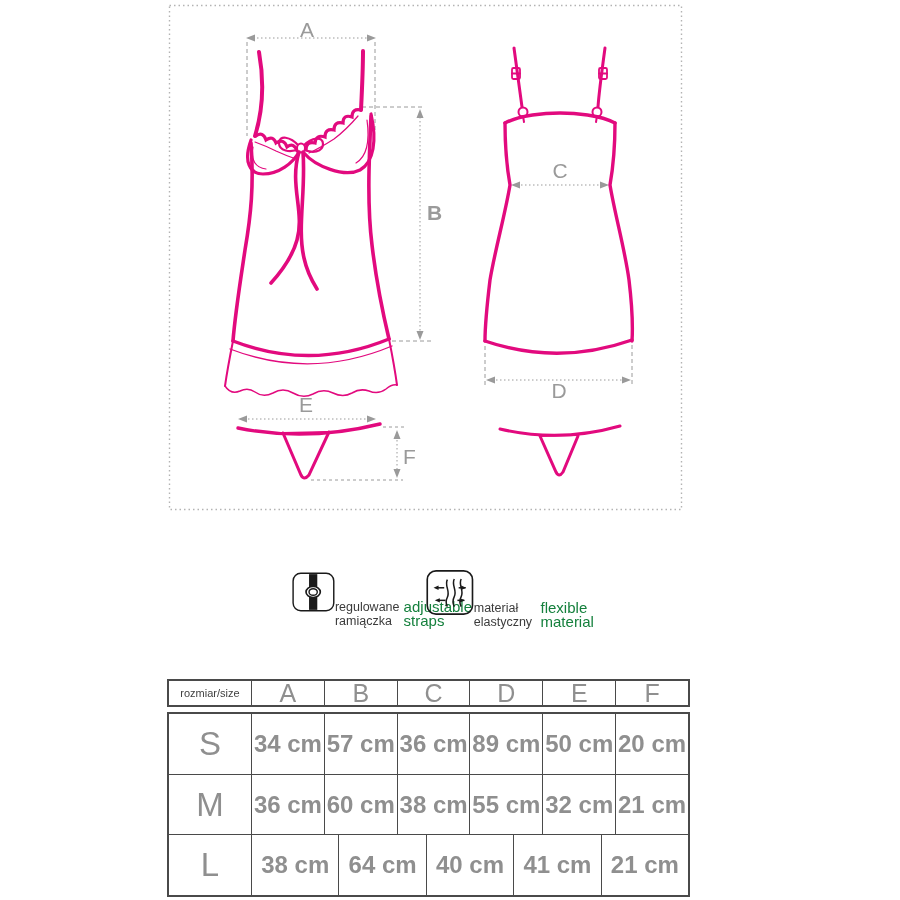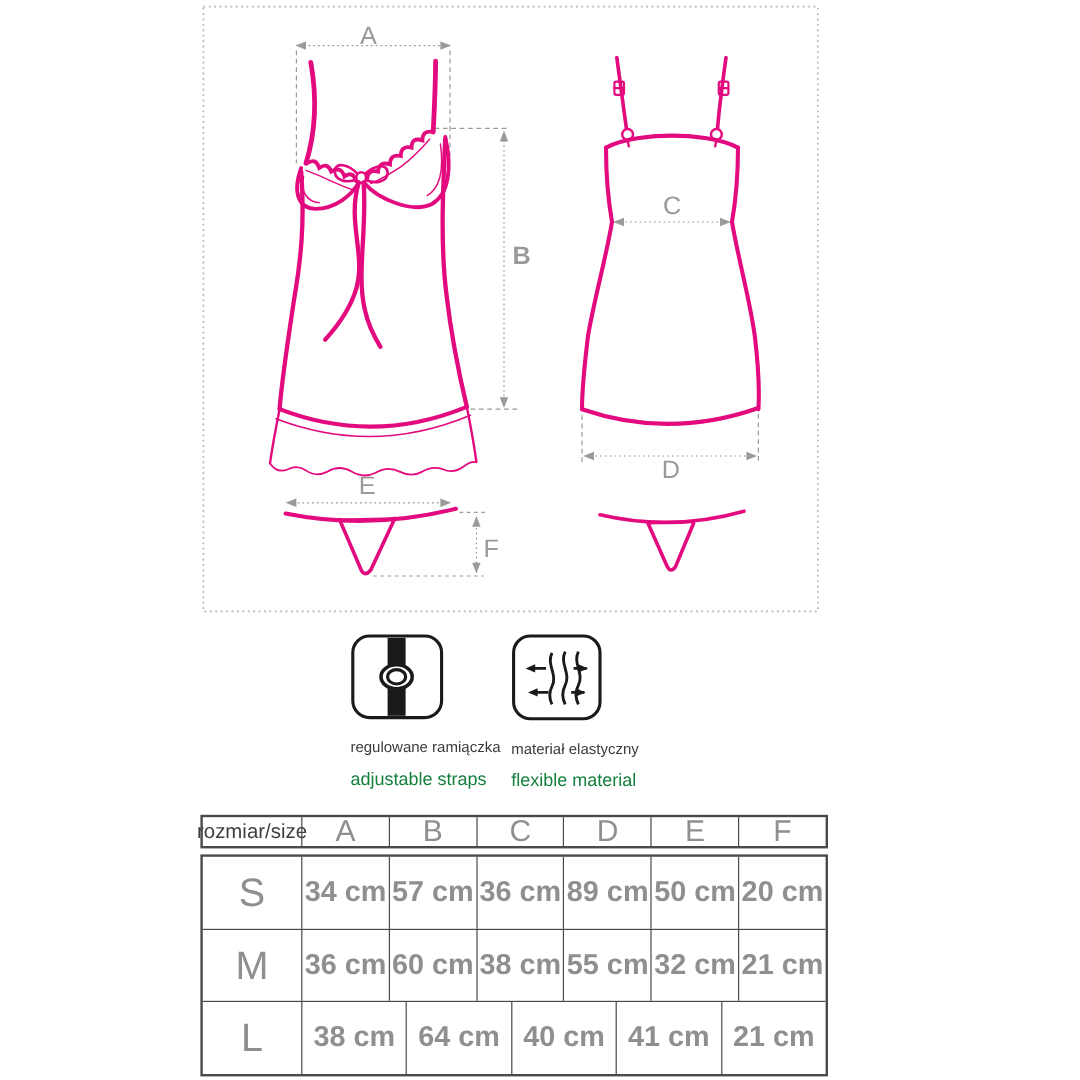--- a/index.html
+++ b/index.html
@@ -5,40 +5,40 @@
   html,body{margin:0;padding:0;}
   body{
     width:900px;height:900px;background:#ffffff;position:relative;overflow:hidden;
     font-family:"Liberation Sans", sans-serif;
   }
   .stage{position:absolute;inset:0;width:900px;height:900px;}
   svg text{font-family:"Liberation Sans", sans-serif;}
 
   
   .feature{
-    position:absolute;top:528px;width:180px;display:flex;flex-direction:column;align-items:flex-start;
+    position:absolute;top:556px;width:180px;display:flex;flex-direction:row;align-items:flex-end;
   }
   .feature .cap1{margin:16px 0 0 0;font-size:12.5px;color:#3b3b3b;line-height:14px;}
   .feature .cap2{margin:13px 0 0 0;font-size:15px;color:#15803d;line-height:14px;}
   #feature-straps{left:292px;}
   #feature-flex{left:426px;}
 
   
   .tbl-head,.tbl-body{
     position:absolute;left:167px;width:523px;box-sizing:border-box;
     border:2px solid #4a4a4a;display:flex;background:#fff;
   }
   .tbl-head{top:679px;height:28px;}
   .tbl-body{top:712px;height:185px;flex-direction:column;}
   .tbl-head .cell,.tbl-body .cell{
     display:flex;align-items:center;justify-content:center;box-sizing:border-box;
     border-right:1px solid #4a4a4a;color:#8f8f8f;
   }
   .cell.last{border-right:none;}
-  .cell.corner{width:83px;font-size:17px;color:#3f3f3f;letter-spacing:0px;}
+  .cell.corner{width:83px;font-size:11px;color:#3f3f3f;letter-spacing:0px;}
   .cell.colhead{flex:1;font-size:25px;line-height:25px;}
   .tbl-body .row{flex:1;display:flex;border-bottom:1px solid #4a4a4a;}
   .tbl-body .row.last{border-bottom:none;}
   .cell.sizename{width:83px;font-size:33px;}
   .cell.val{flex:1;font-size:24px;font-weight:bold;}
 </style>
 </head>
 <body>
 
 <div class="stage">

